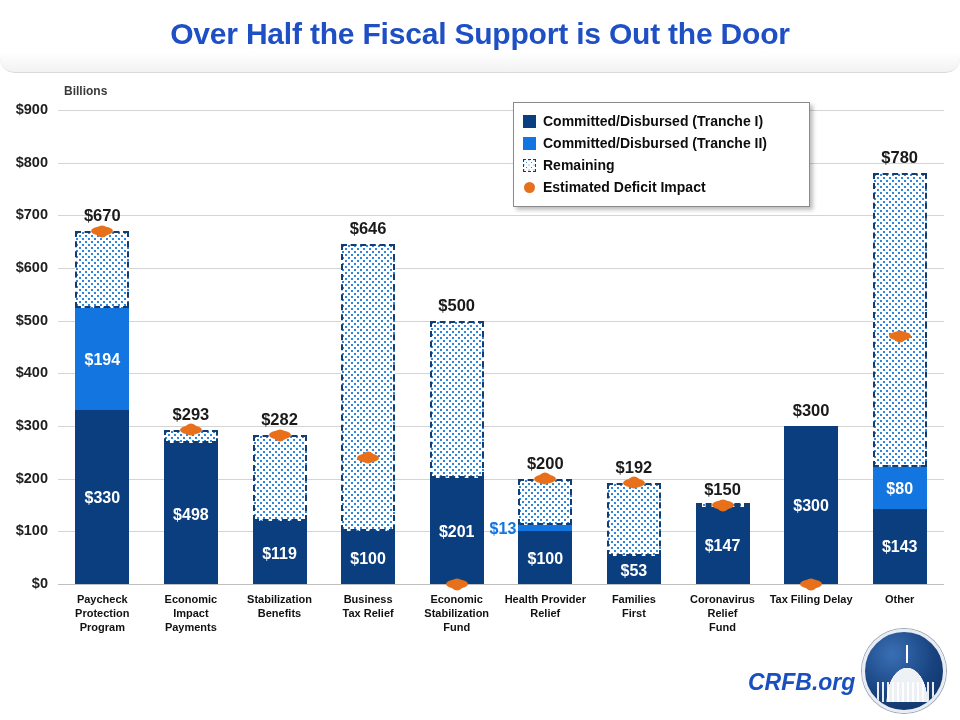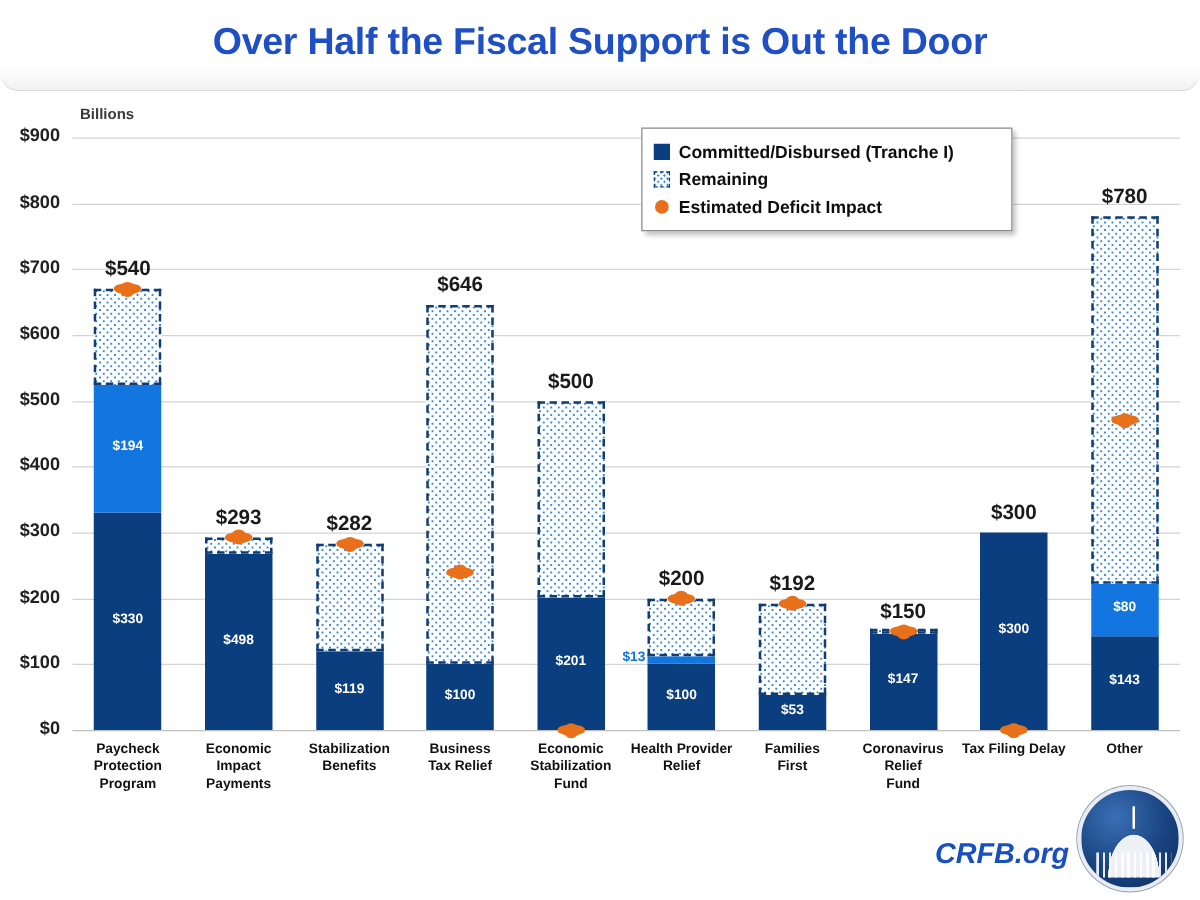--- a/index.html
+++ b/index.html
@@ -56,21 +56,21 @@
     background-color: #ffffff;
     background-image:
       radial-gradient(#2f86e0 0.9px, transparent 1px),
       radial-gradient(#2f86e0 0.9px, transparent 1px);
     background-size: 6px 6px, 6px 6px;
     background-position: 0 0, 3px 3px;
     border: 2px dashed #123d72;
   }
   .seg-label {
     position: absolute; left: 0; width: 100%; text-align: center;
-    font-size: 11px; font-weight: bold; color: #ffffff;
+    font-size: 16px; font-weight: bold; color: #ffffff;
     white-space: nowrap;
   }
   .seg-label.outside {
     color: #1275e0; left: auto; right: 100%; width: 50px;
     text-align: right; padding-right: 2px;
   }
   .total-label {
     position: absolute; left: -18px; width: calc(100% + 36px); text-align: center;
     font-size: 16.5px; font-weight: bold; color: #1a1a1a; white-space: nowrap;
   }
@@ -188,21 +188,21 @@
 
     <div id="bars">
         <div class="bar-group" style="left: 75.3px; width: 54px; height: 352.867px; bottom: 136px;">
           <div class="seg t1" style="bottom: 0px; height: 173.8px;">
             <div class="seg-label" style="top: 78.9px;">$330</div>
           </div>
           <div class="seg t2" style="bottom: 173.8px; height: 102.173px;">
             <div class="seg-label" style="top: 43.0867px;">$194</div>
           </div>
           <div class="seg rem" style="bottom: 275.973px; height: 76.8933px;"></div>
-          <div class="total-label" style="bottom: 358.867px;">$540</div>
+          <div class="total-label" style="bottom: 358.867px;">$670</div>
           <div class="dot" style="bottom: 352.867px;"></div>
         </div>
         <div class="bar-group" style="left: 163.9px; width: 54px; height: 154.313px; bottom: 136px;">
           <div class="seg t1" style="bottom: 0px; height: 140.62px;">
             <div class="seg-label" style="top: 62.31px;">$498</div>
           </div>
           <div class="seg rem" style="bottom: 140.62px; height: 13.6933px;"></div>
           <div class="total-label" style="bottom: 160.313px;">$293</div>
           <div class="dot" style="bottom: 154.313px;"></div>
         </div>
@@ -318,20 +318,24 @@
         </div>
         <div class="xlabel" style="left: 855.4px; width: 88.6px; top: 519px;">
           <div>Other</div>
         </div>
       </div>
 
     <div id="legend">
         <div class="legend-row">
           <span class="swatch s1"></span>
           <span class="legend-text">Committed/Disbursed (Tranche I)</span>
+        </div>
+        <div class="legend-row">
+          <span class="swatch s2"></span>
+          <span class="legend-text">Committed/Disbursed (Tranche II)</span>
         </div>
         <div class="legend-row">
           <span class="swatch s3"></span>
           <span class="legend-text">Remaining</span>
         </div>
         <div class="legend-row">
           <span class="swatch s4"></span>
           <span class="legend-text">Estimated Deficit Impact</span>
         </div>
       </div>

